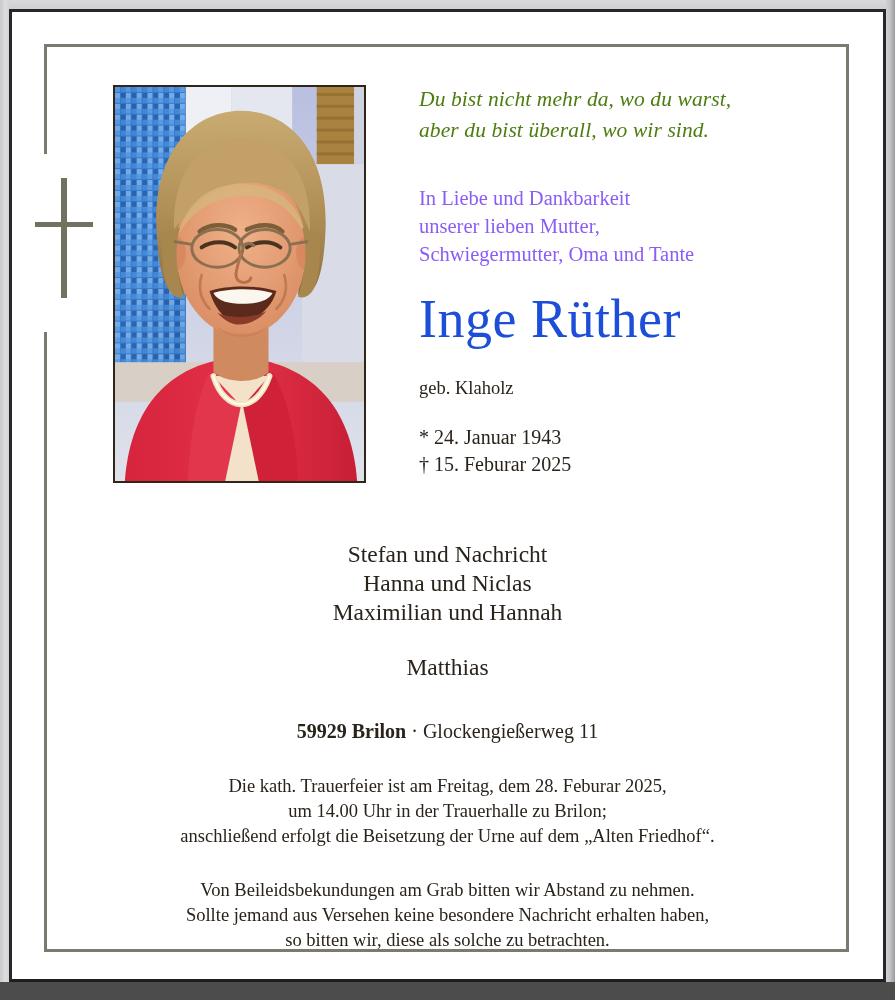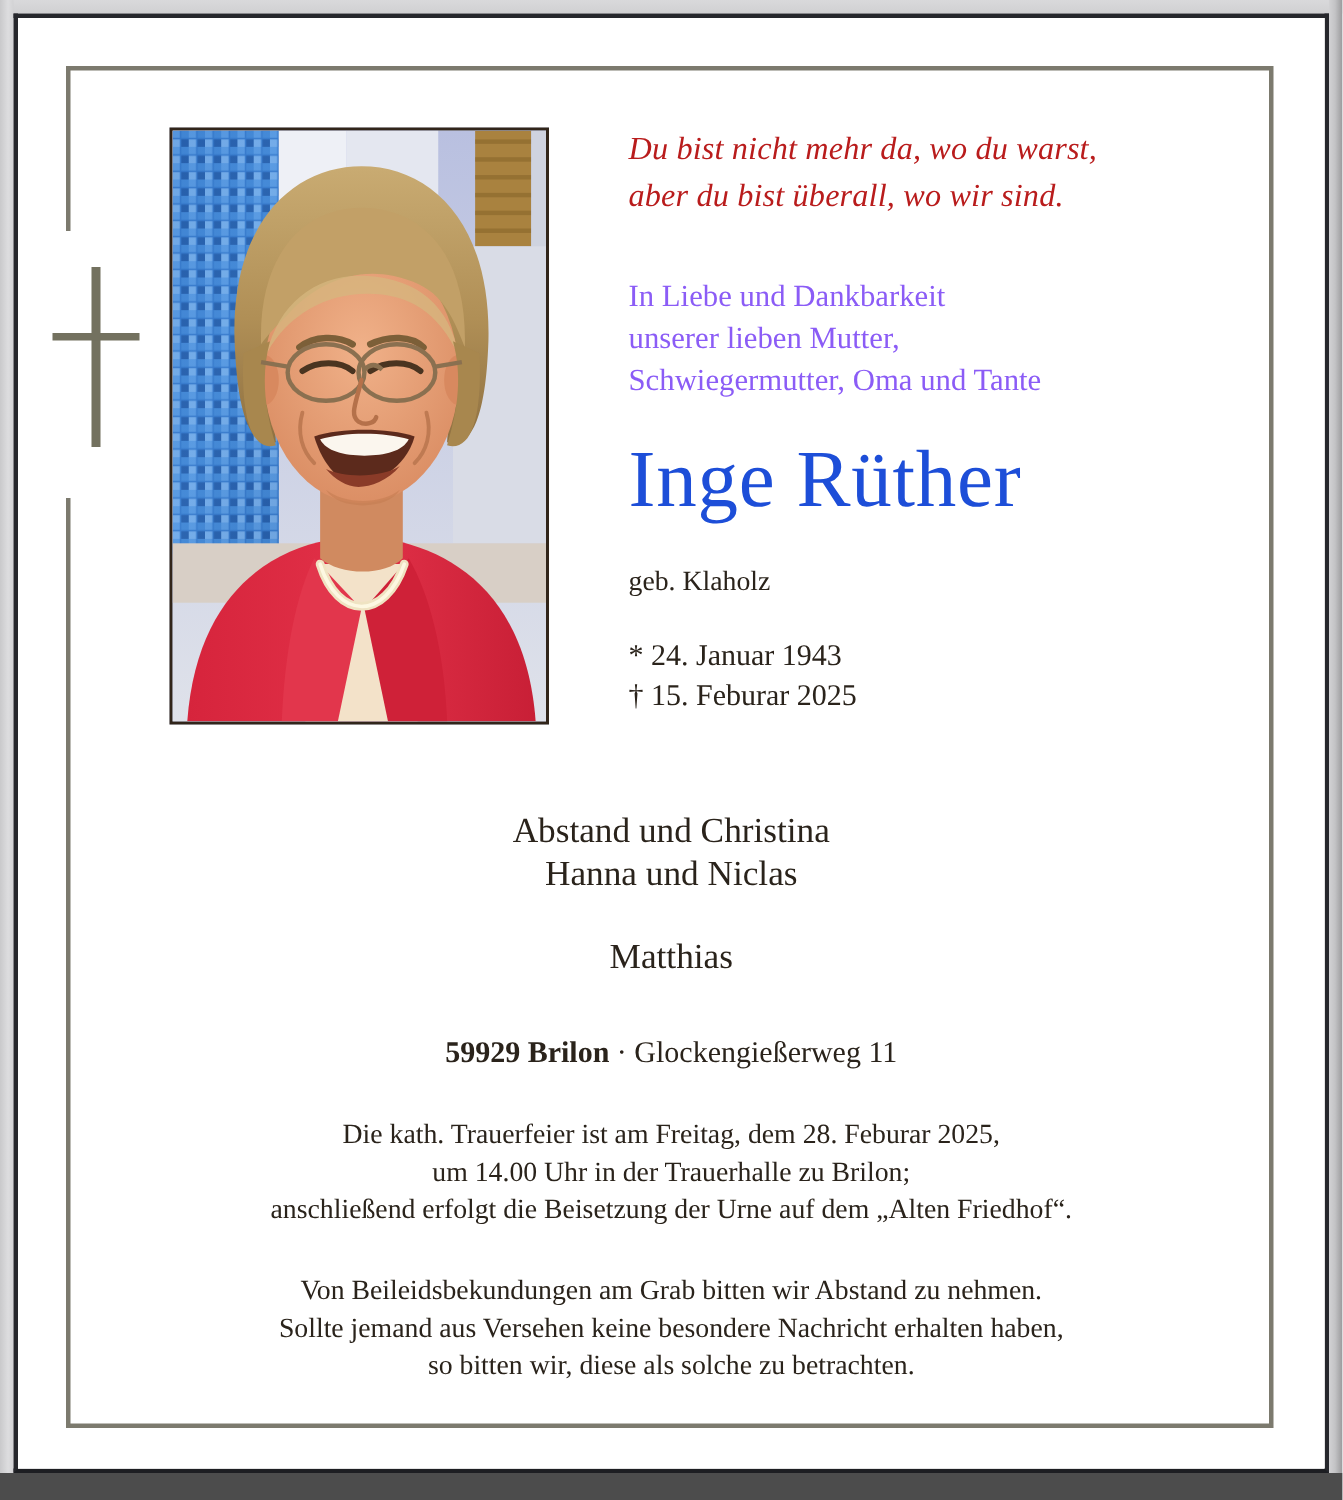--- a/index.html
+++ b/index.html
@@ -150,21 +150,21 @@
   .upper-right {
     position: absolute;
     left: 405px;
     top: 70px;
     width: 450px;
   }
   .verse {
     font-style: italic;
     font-size: 21.5px;
     line-height: 31px;
-    color: #b91c1c;
+    color: #4d7c0f;
     letter-spacing: .1px;
   }
   .intro {
     margin-top: 38px;
     font-size: 20.5px;
     line-height: 28px;
     color: #8b5cf6;
   }
   .deceased-name {
     margin-top: 20px;
@@ -378,22 +378,23 @@
 
         <div class="dates">
           <div>* 24. Januar 1943</div>
           <div>† 15. Feburar 2025</div>
         </div>
       </div>
 
       <div class="lower">
 
         <div class="family">
-          <div>Abstand und Christina</div>
+          <div>Stefan und Nachricht</div>
           <div>Hanna und Niclas</div>
+          <div>Maximilian und Hannah</div>
         </div>
         <div class="family-solo">Matthias</div>
 
         <div class="address">
           <b>59929 Brilon</b><span> · </span><span>Glockengießerweg 11</span>
         </div>
 
         <div class="ceremony">
           <div>Die kath. Trauerfeier ist am Freitag, dem 28. Feburar 2025,</div>
           <div>um 14.00 Uhr in der Trauerhalle zu Brilon;</div>

